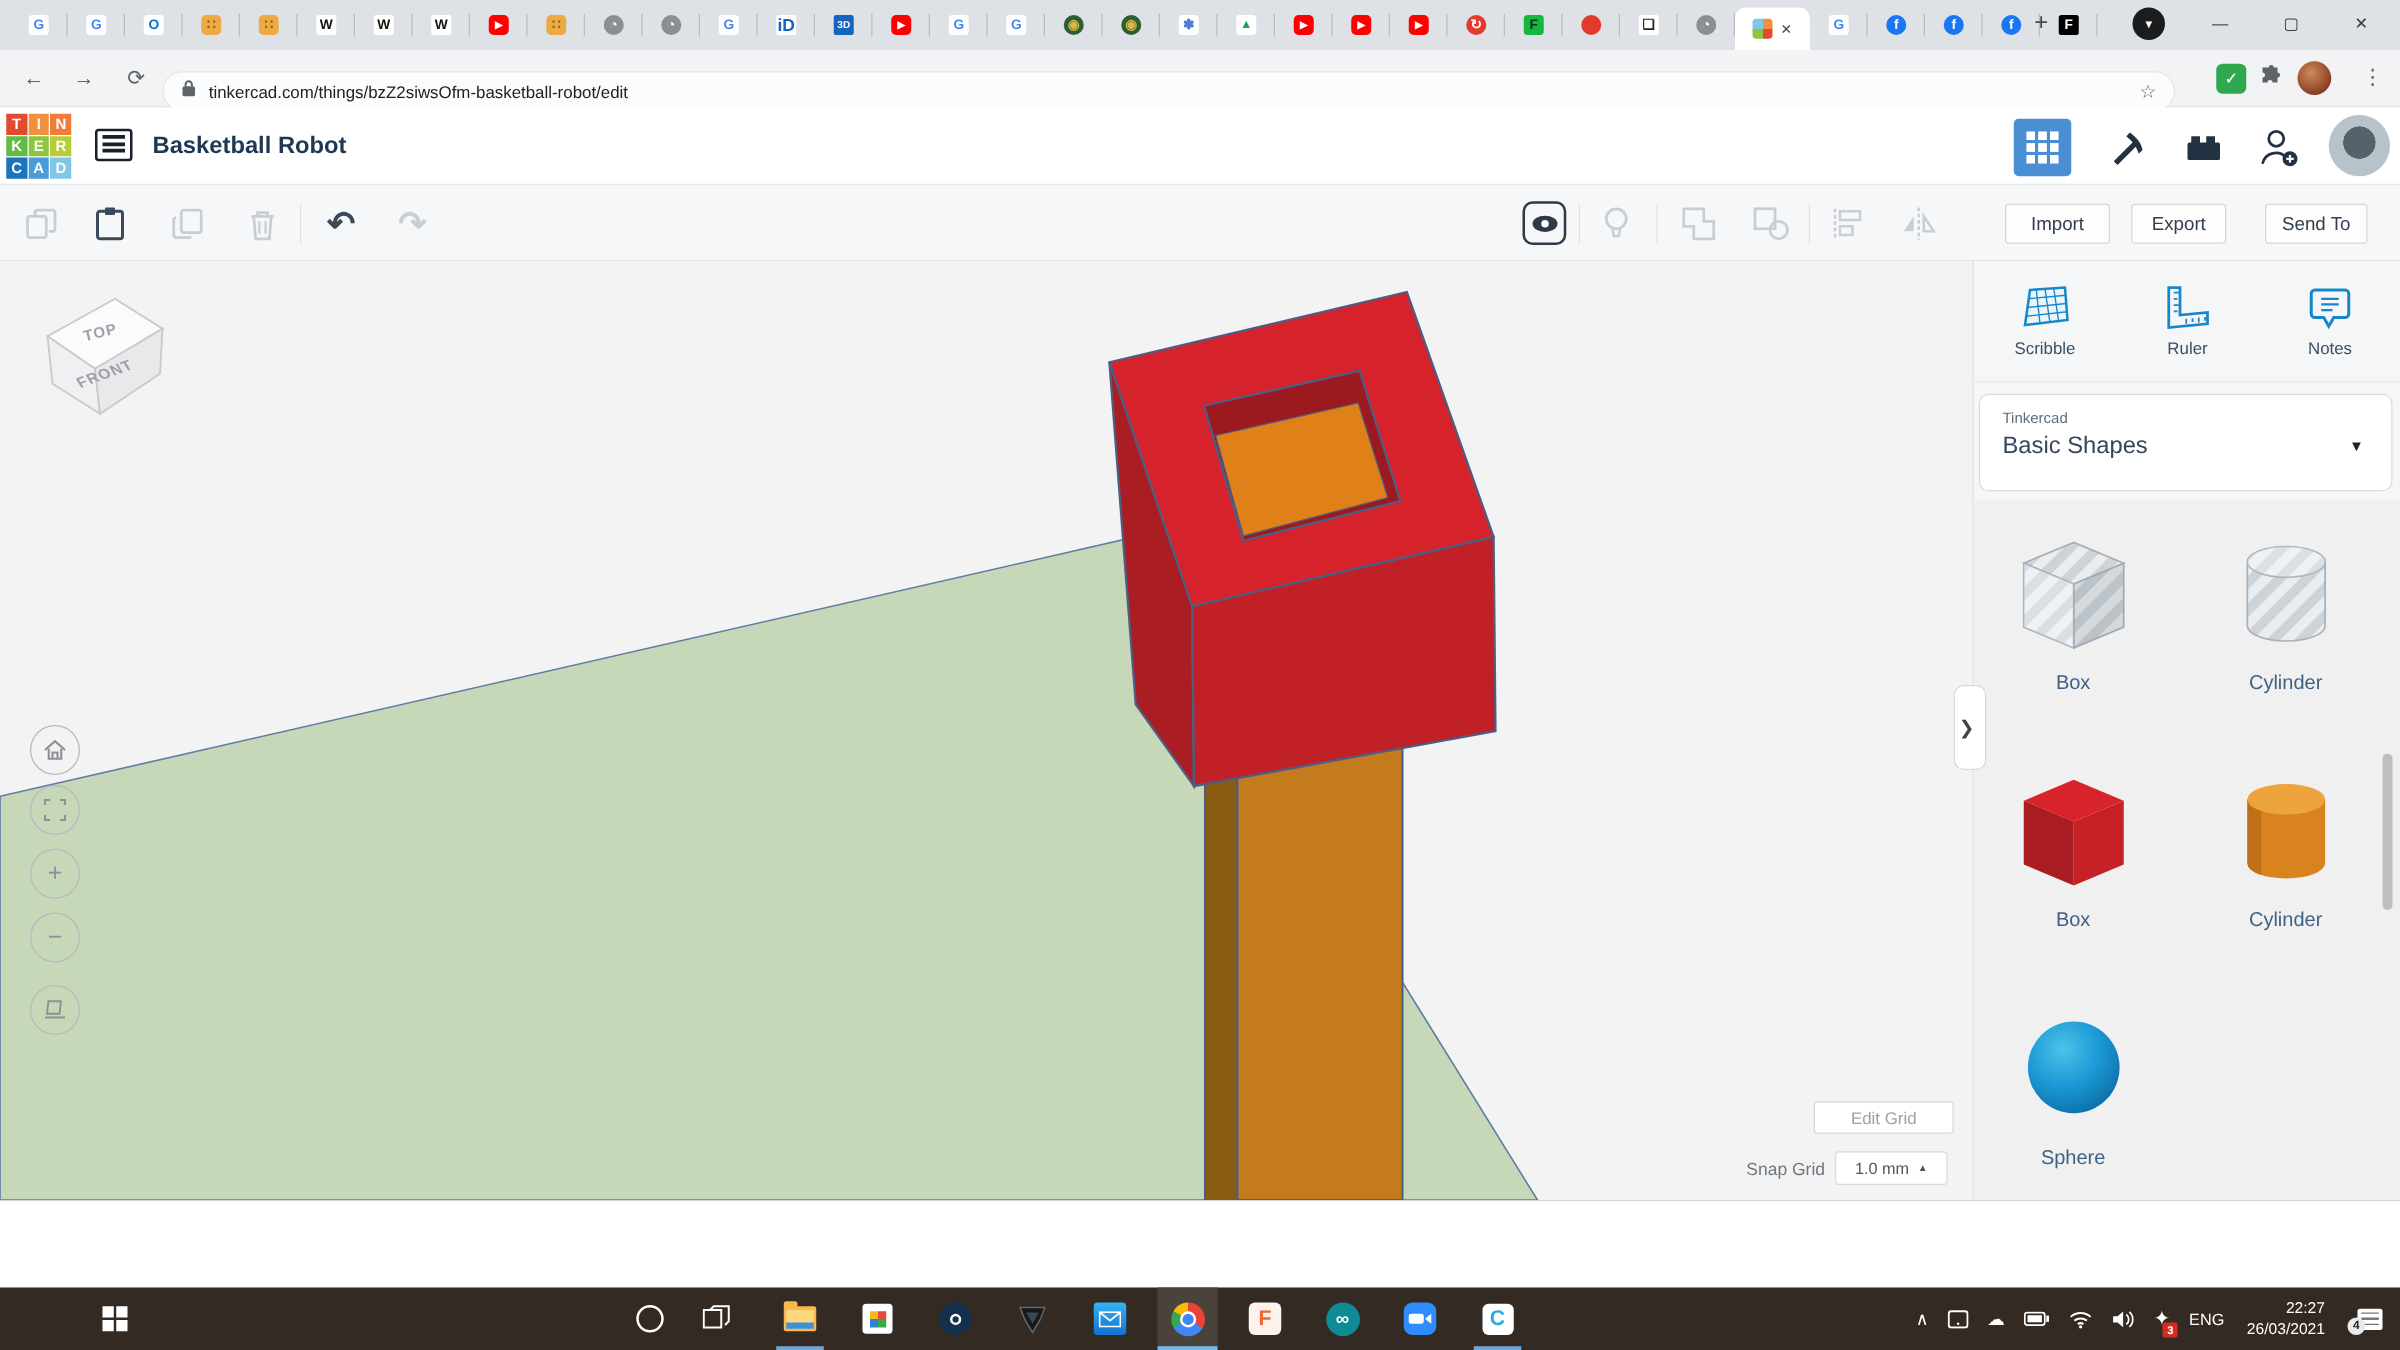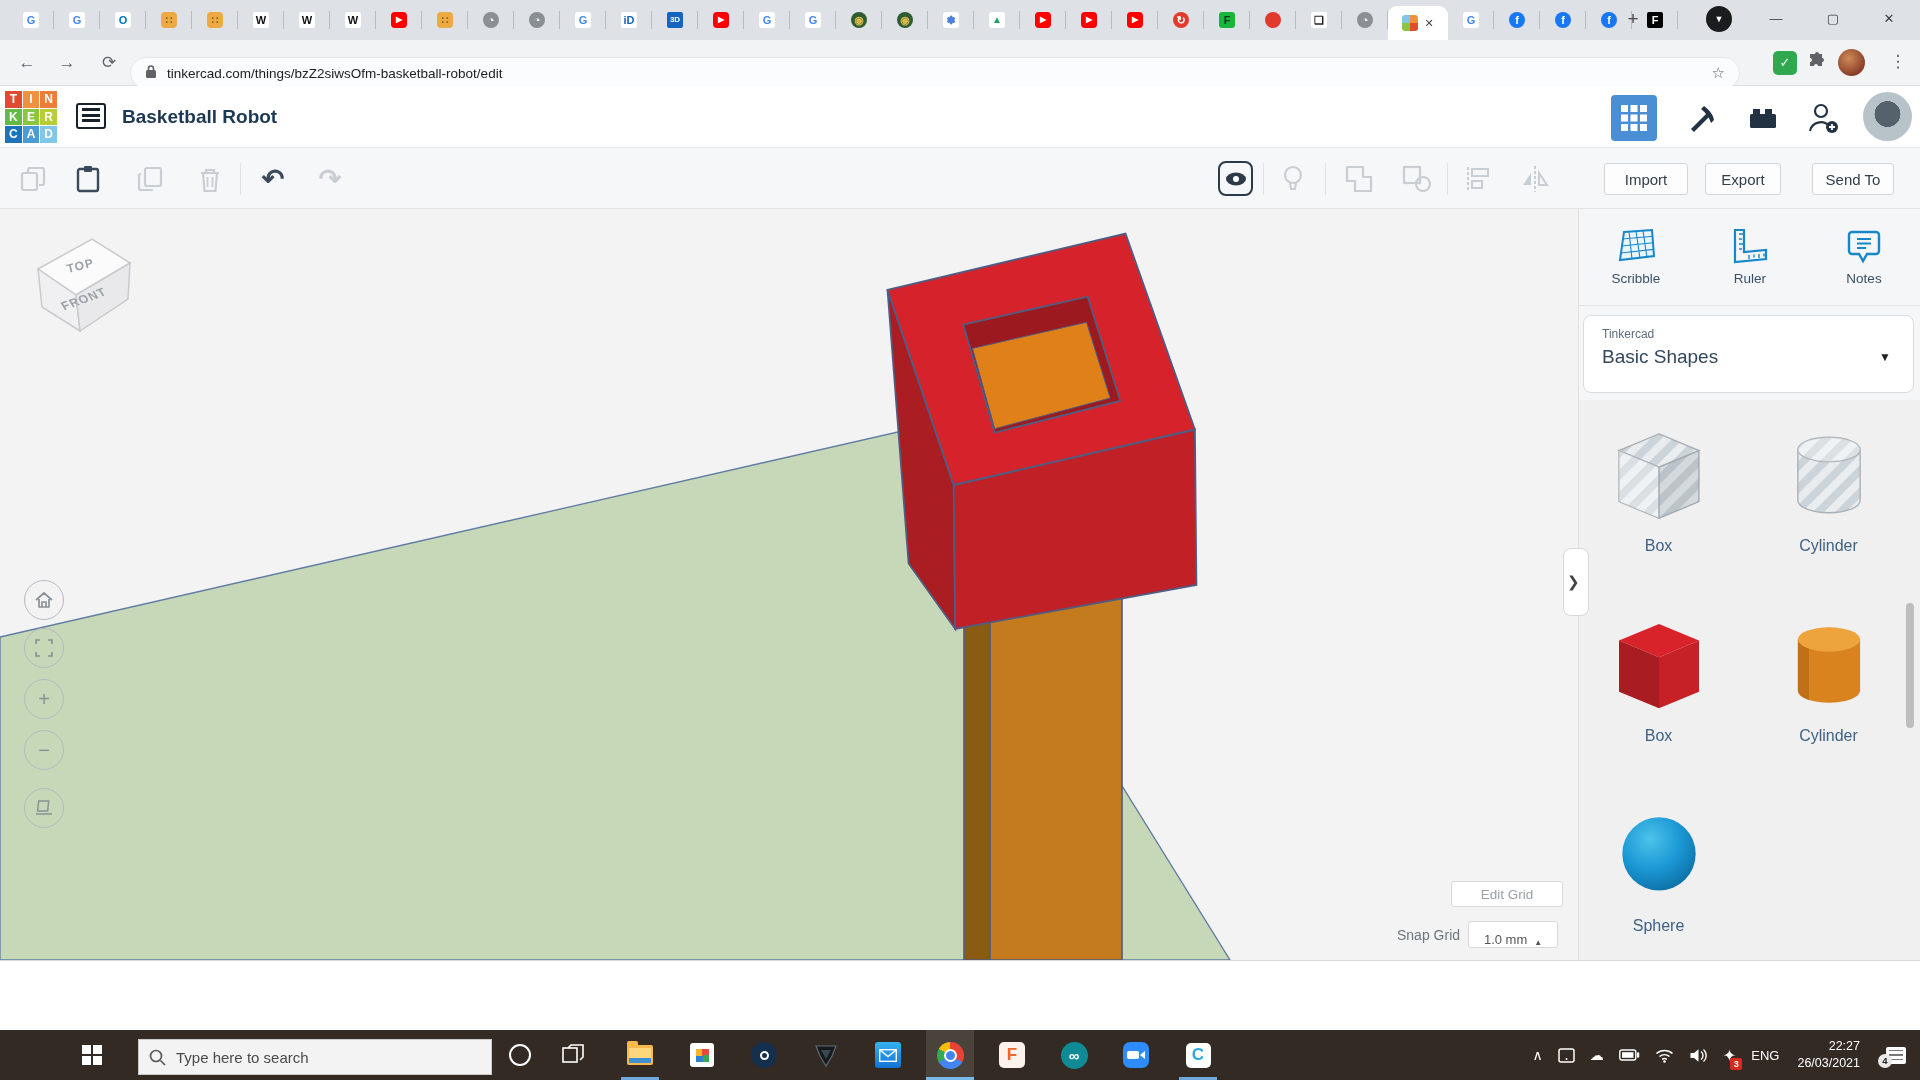--- a/index.html
+++ b/index.html
@@ -52,21 +52,21 @@
 
   
   #main { position:absolute; left:0; top:209px; width:1920px; height:751px; background:#f3f3f4; }
   #scene { position:absolute; left:0; top:0; }
   #viewcube { position:absolute; left:26px; top:16px; }
   .cubetxt { font-size:12px; font-weight:bold; fill:#9ba1a8; letter-spacing:1px; }
   .navcirc { position:absolute; left:24px; width:40px; height:40px; border:1.5px solid #b6bac0; border-radius:50%; color:#8b9197; display:flex; align-items:center; justify-content:center; font-size:20px; background:transparent; }
   #edit-grid-btn { position:absolute; left:1451px; top:672px; width:112px; height:26px; background:#fff; border:1px solid #d7d9db; border-radius:3px; color:#9aa1a7; font-size:13.5px; display:flex; align-items:center; justify-content:center; }
   #snap-grid { position:absolute; left:1397px; top:712px; display:flex; align-items:center; gap:8px; }
   #snap-grid-label { font-size:14px; color:#6b7680; }
-  #snap-grid-select { width:90px; height:27px; background:#fff; border:1px solid #d7d9db; border-radius:3px; font-size:13px; color:#555; display:flex; align-items:flex-end; justify-content:center; gap:7px; }
+  #snap-grid-select { width:90px; height:27px; background:#fff; border:1px solid #d7d9db; border-radius:3px; font-size:13px; color:#555; display:flex; align-items:center; justify-content:center; gap:7px; }
   #snap-caret { font-size:8px; }
 
   
   #panel { position:absolute; left:1578px; top:0; width:342px; height:751px; background:#f5f6f7; border-left:1px solid #dfe0e2; }
   #panel-tools { position:absolute; left:0; top:0; width:342px; height:97px; display:flex; border-bottom:1px solid #e4e5e7; }
   .ptool { flex:1; display:flex; flex-direction:column; align-items:center; justify-content:center; gap:7px; }
   .ptool span { font-size:13.5px; color:#3a4f66; }
   #library-select { position:absolute; left:4px; top:106px; width:331px; height:78px; background:#fff; border:1px solid #d9dbdd; border-radius:8px; padding:11px 18px; }
   #library-brand { font-size:12px; color:#5f6e7d; }
   #library-value { font-size:19px; color:#33475c; margin-top:5px; }
@@ -140,21 +140,21 @@
       <div class="tab">
         <span class="fav" style="background: rgb(138, 143, 148); color: rgb(255, 255, 255); border-radius: 50%;">◔</span>
       </div>
       <div class="tab">
         <span class="fav" style="background: rgb(138, 143, 148); color: rgb(255, 255, 255); border-radius: 50%;">◔</span>
       </div>
       <div class="tab">
         <span class="fav" style="background: rgb(255, 255, 255); color: rgb(66, 133, 244); border-radius: 3px;">G</span>
       </div>
       <div class="tab">
-        <span class="fav" style="background: rgb(255, 255, 255); color: rgb(21, 101, 192); border-radius: 2px; font-size: 11px; text-align: right;">iD</span>
+        <span class="fav" style="background: rgb(255, 255, 255); color: rgb(21, 101, 192); border-radius: 2px; font-size: 14px; text-align: right;">iD</span>
       </div>
       <div class="tab">
         <span class="fav" style="background: rgb(21, 101, 192); color: rgb(255, 255, 255); border-radius: 2px; font-size: 8px;">3D</span>
       </div>
       <div class="tab">
         <span class="fav" style="background: rgb(255, 0, 0); color: rgb(255, 255, 255); border-radius: 4px; font-size: 8px;">▶</span>
       </div>
       <div class="tab">
         <span class="fav" style="background: rgb(255, 255, 255); color: rgb(66, 133, 244); border-radius: 3px;">G</span>
       </div>
@@ -535,27 +535,20 @@
 
 <div id="taskbar">
   <div id="start-btn">
     <div id="win-logo">
         <i></i>
         <i></i>
         <i></i>
         <i></i>
       </div>
   </div>
-  <div id="tb-search">
-    <svg width="17" height="17" viewBox="0 0 17 17">
-        <circle cx="7" cy="7" r="5.5" fill="none" stroke="#58595b" stroke-width="1.7"></circle>
-        <path d="M11.5,11.5 L16,16" stroke="#58595b" stroke-width="1.7"></path>
-      </svg>
-    <span>Type here to search</span>
-  </div>
   <div id="cortana"></div>
   <div class="tb-app" style="left:549px">
     <svg width="22" height="22" viewBox="0 0 22 22">
         <rect x="1" y="4" width="14" height="14" fill="none" stroke="#fff" stroke-width="1.6"></rect>
         <path d="M6,4 L9,1 h12 v12 l-3,3" fill="none" stroke="#fff" stroke-width="1.6"></path>
       </svg>
   </div>
   <div id="tb-apps">
       <div class="tb-app" style="left: 616px;">
         <div style="width: 28px; height: 28px; display: flex; align-items: center; justify-content: center; font-weight: bold;">

